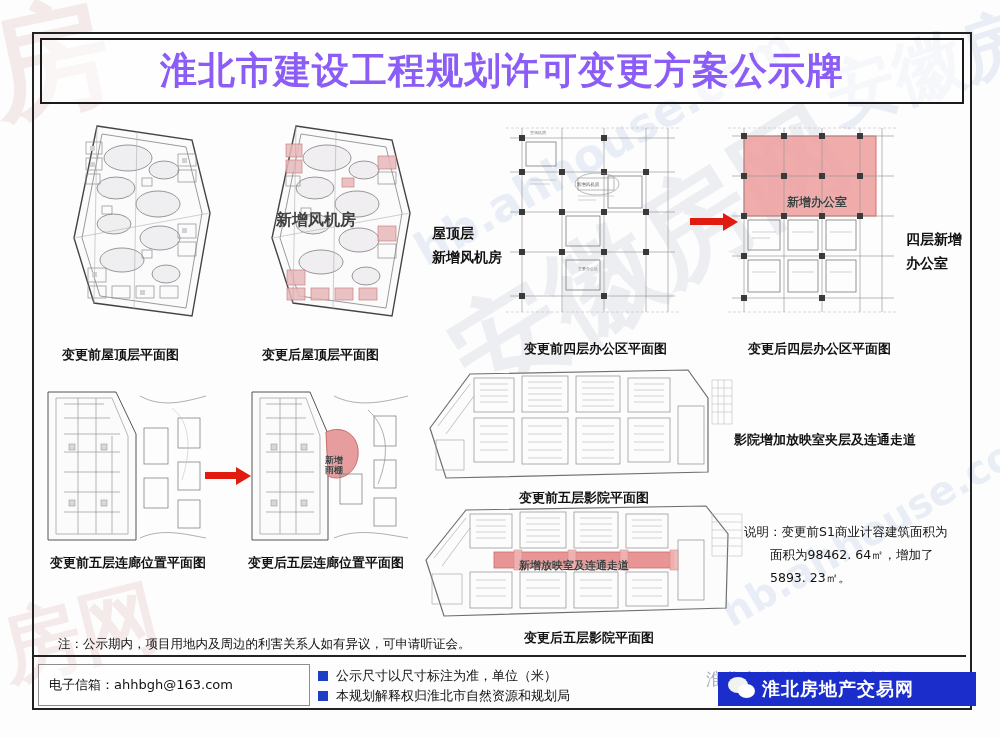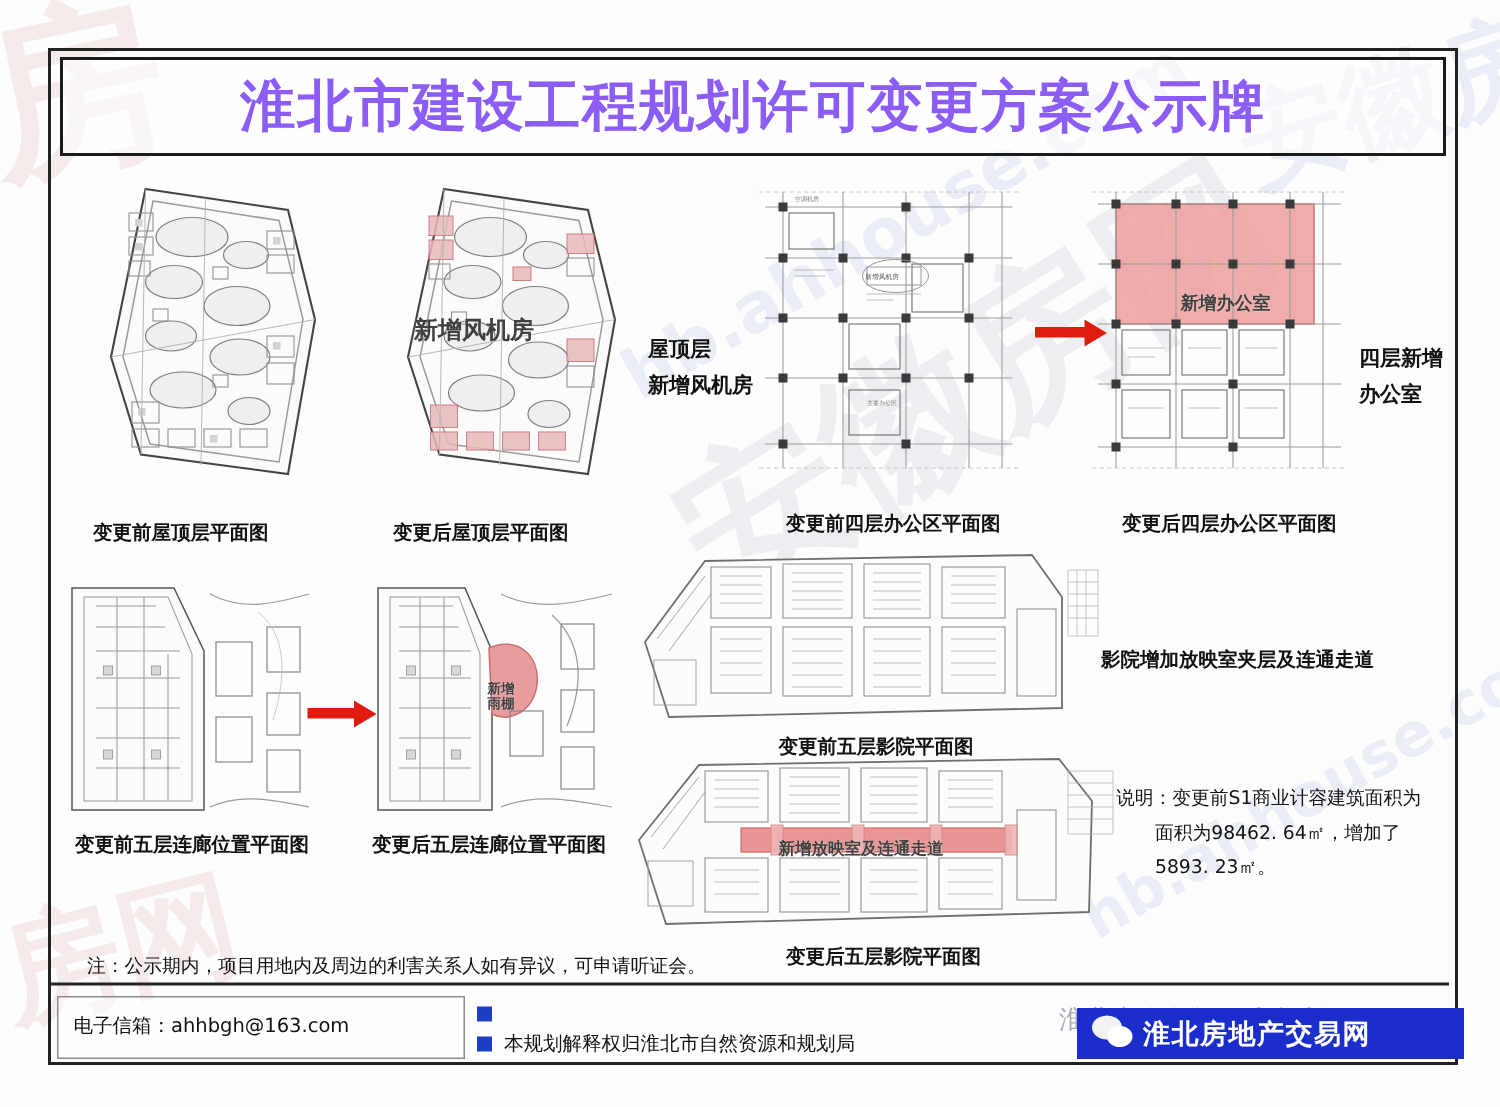--- a/index.html
+++ b/index.html
@@ -580,20 +580,21 @@
 
   <div class="footer-sep"></div>
 
   <div class="contact">
     <div>电子信箱：ahhbgh@163.com</div>
   </div>
 
   <div class="bullets">
     <div class="row">
       <span class="sq"></span>
+      <span class="txt">公示尺寸以尺寸标注为准，单位（米）</span>
     </div>
     <div class="row">
       <span class="sq"></span>
       <span class="txt">本规划解释权归淮北市自然资源和规划局</span>
     </div>
   </div>
 
   <div class="ghost">淮北市自然资源和规划局</div>
 
   <div class="wechat">

